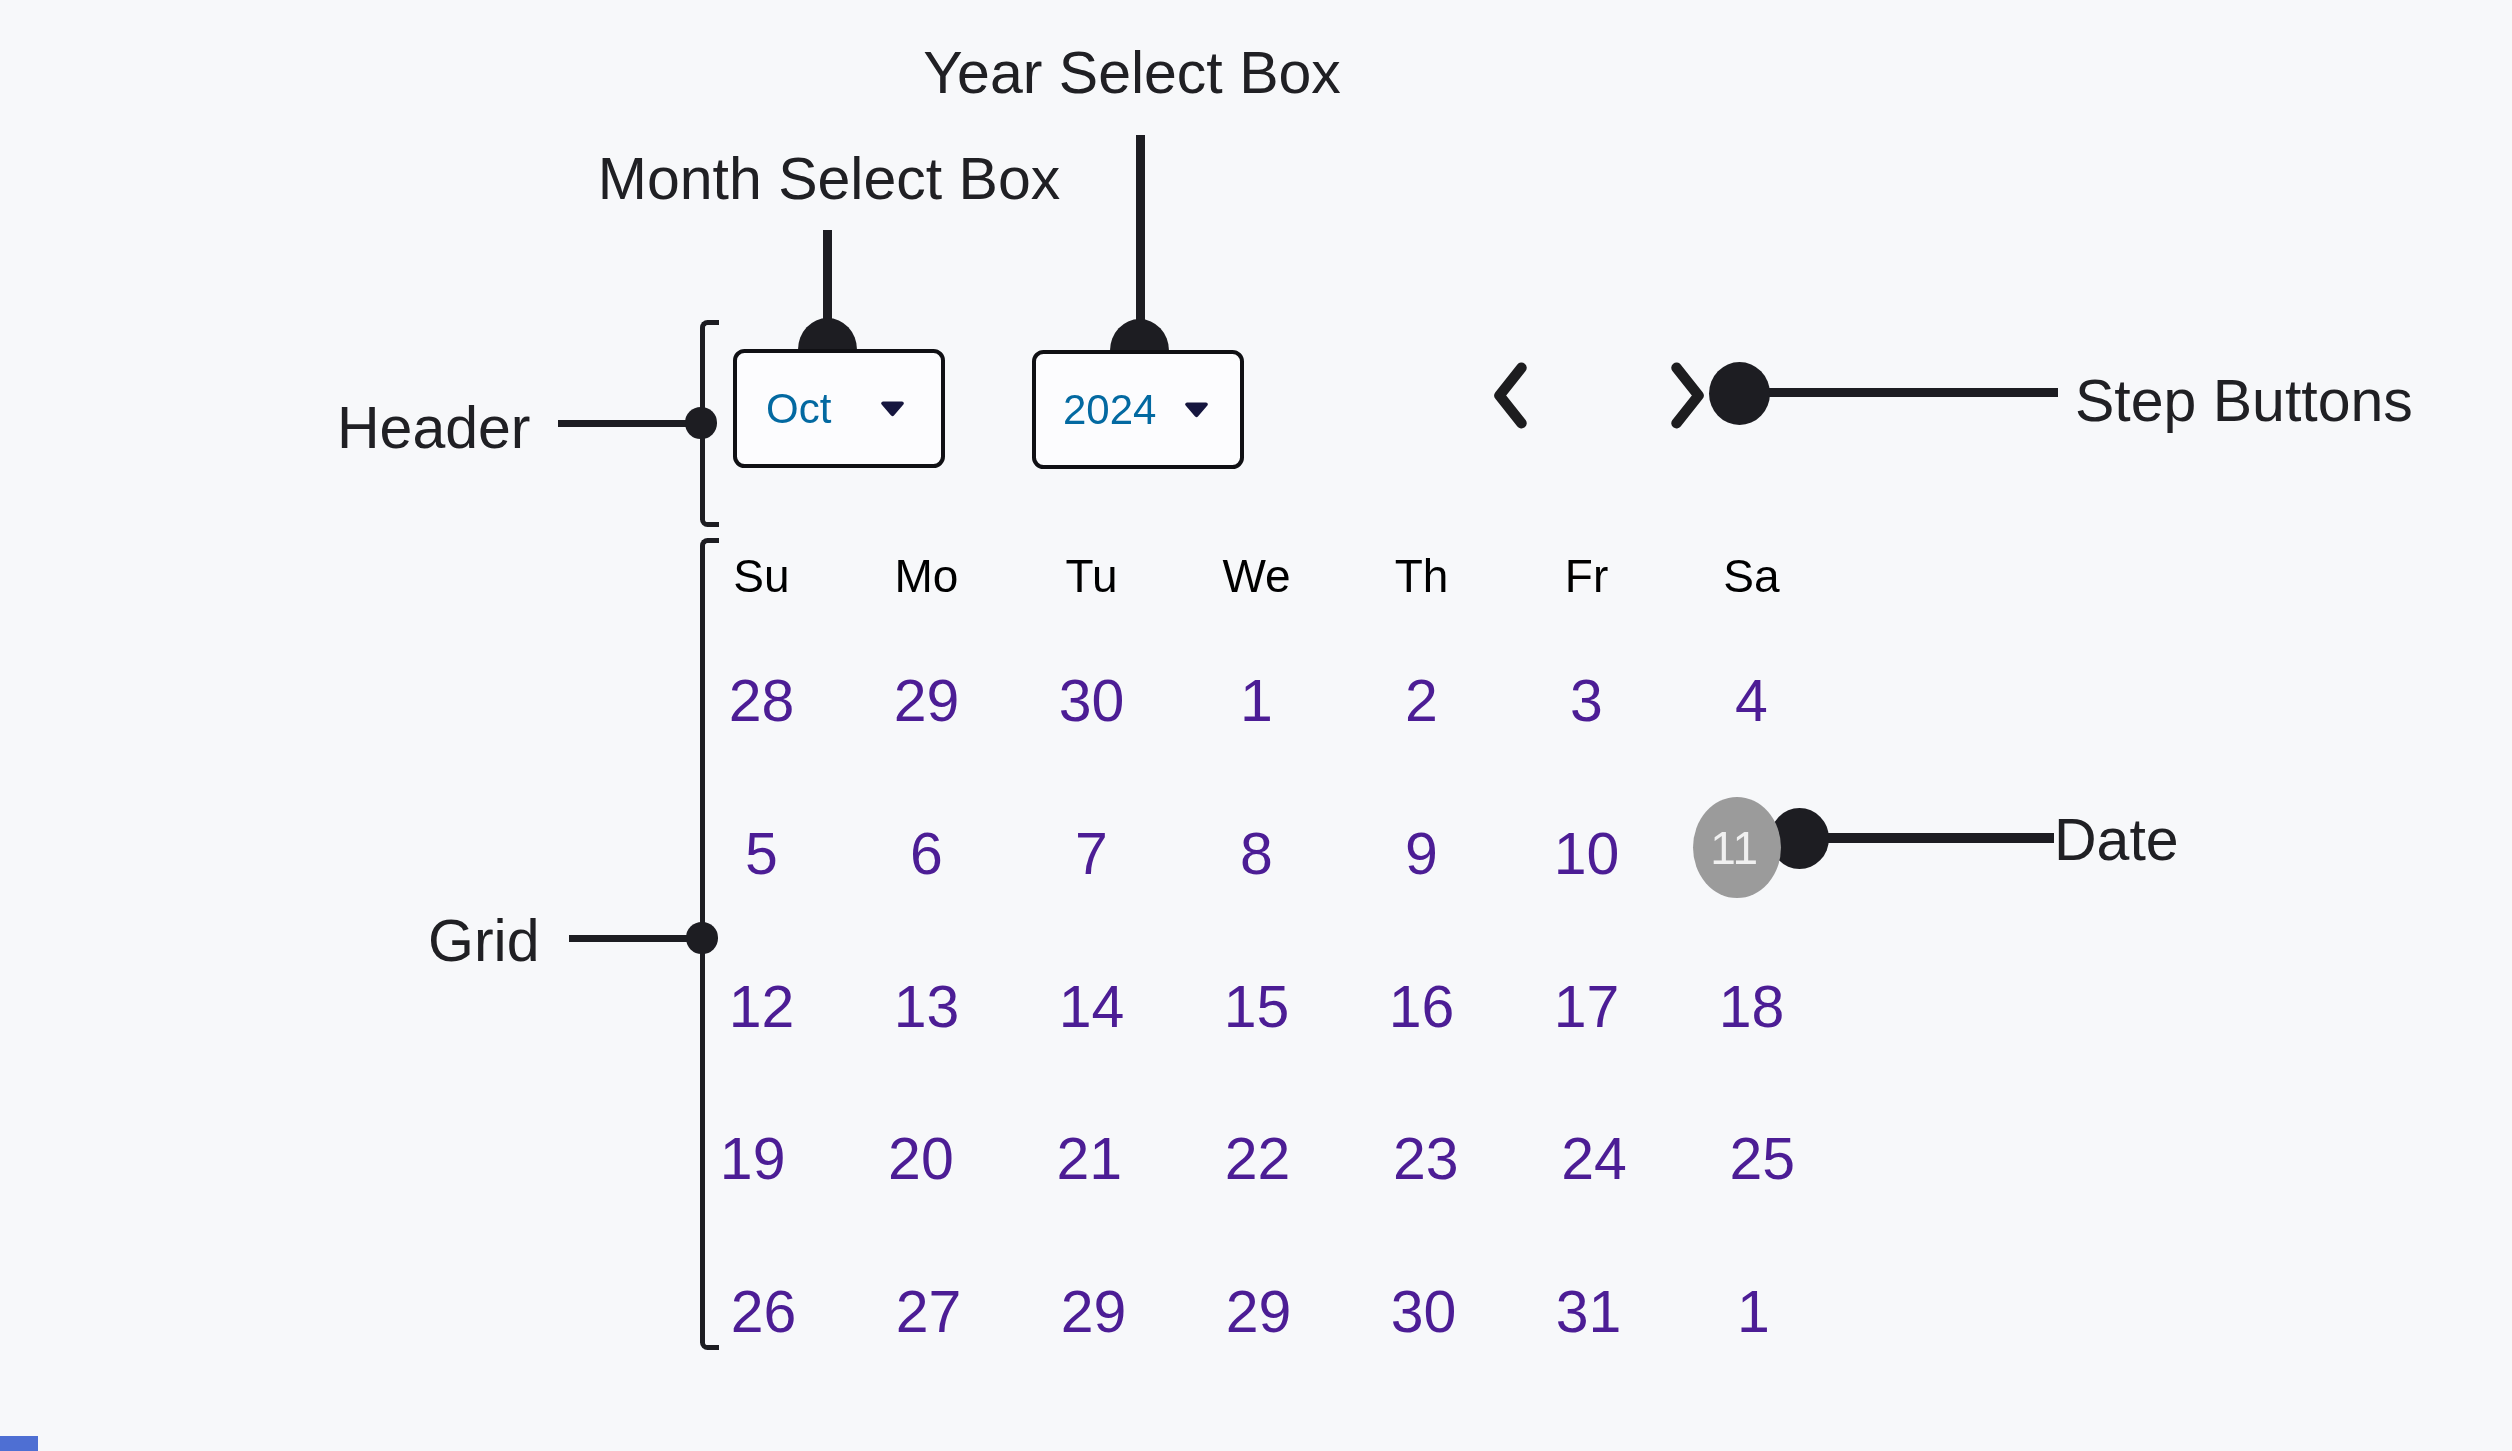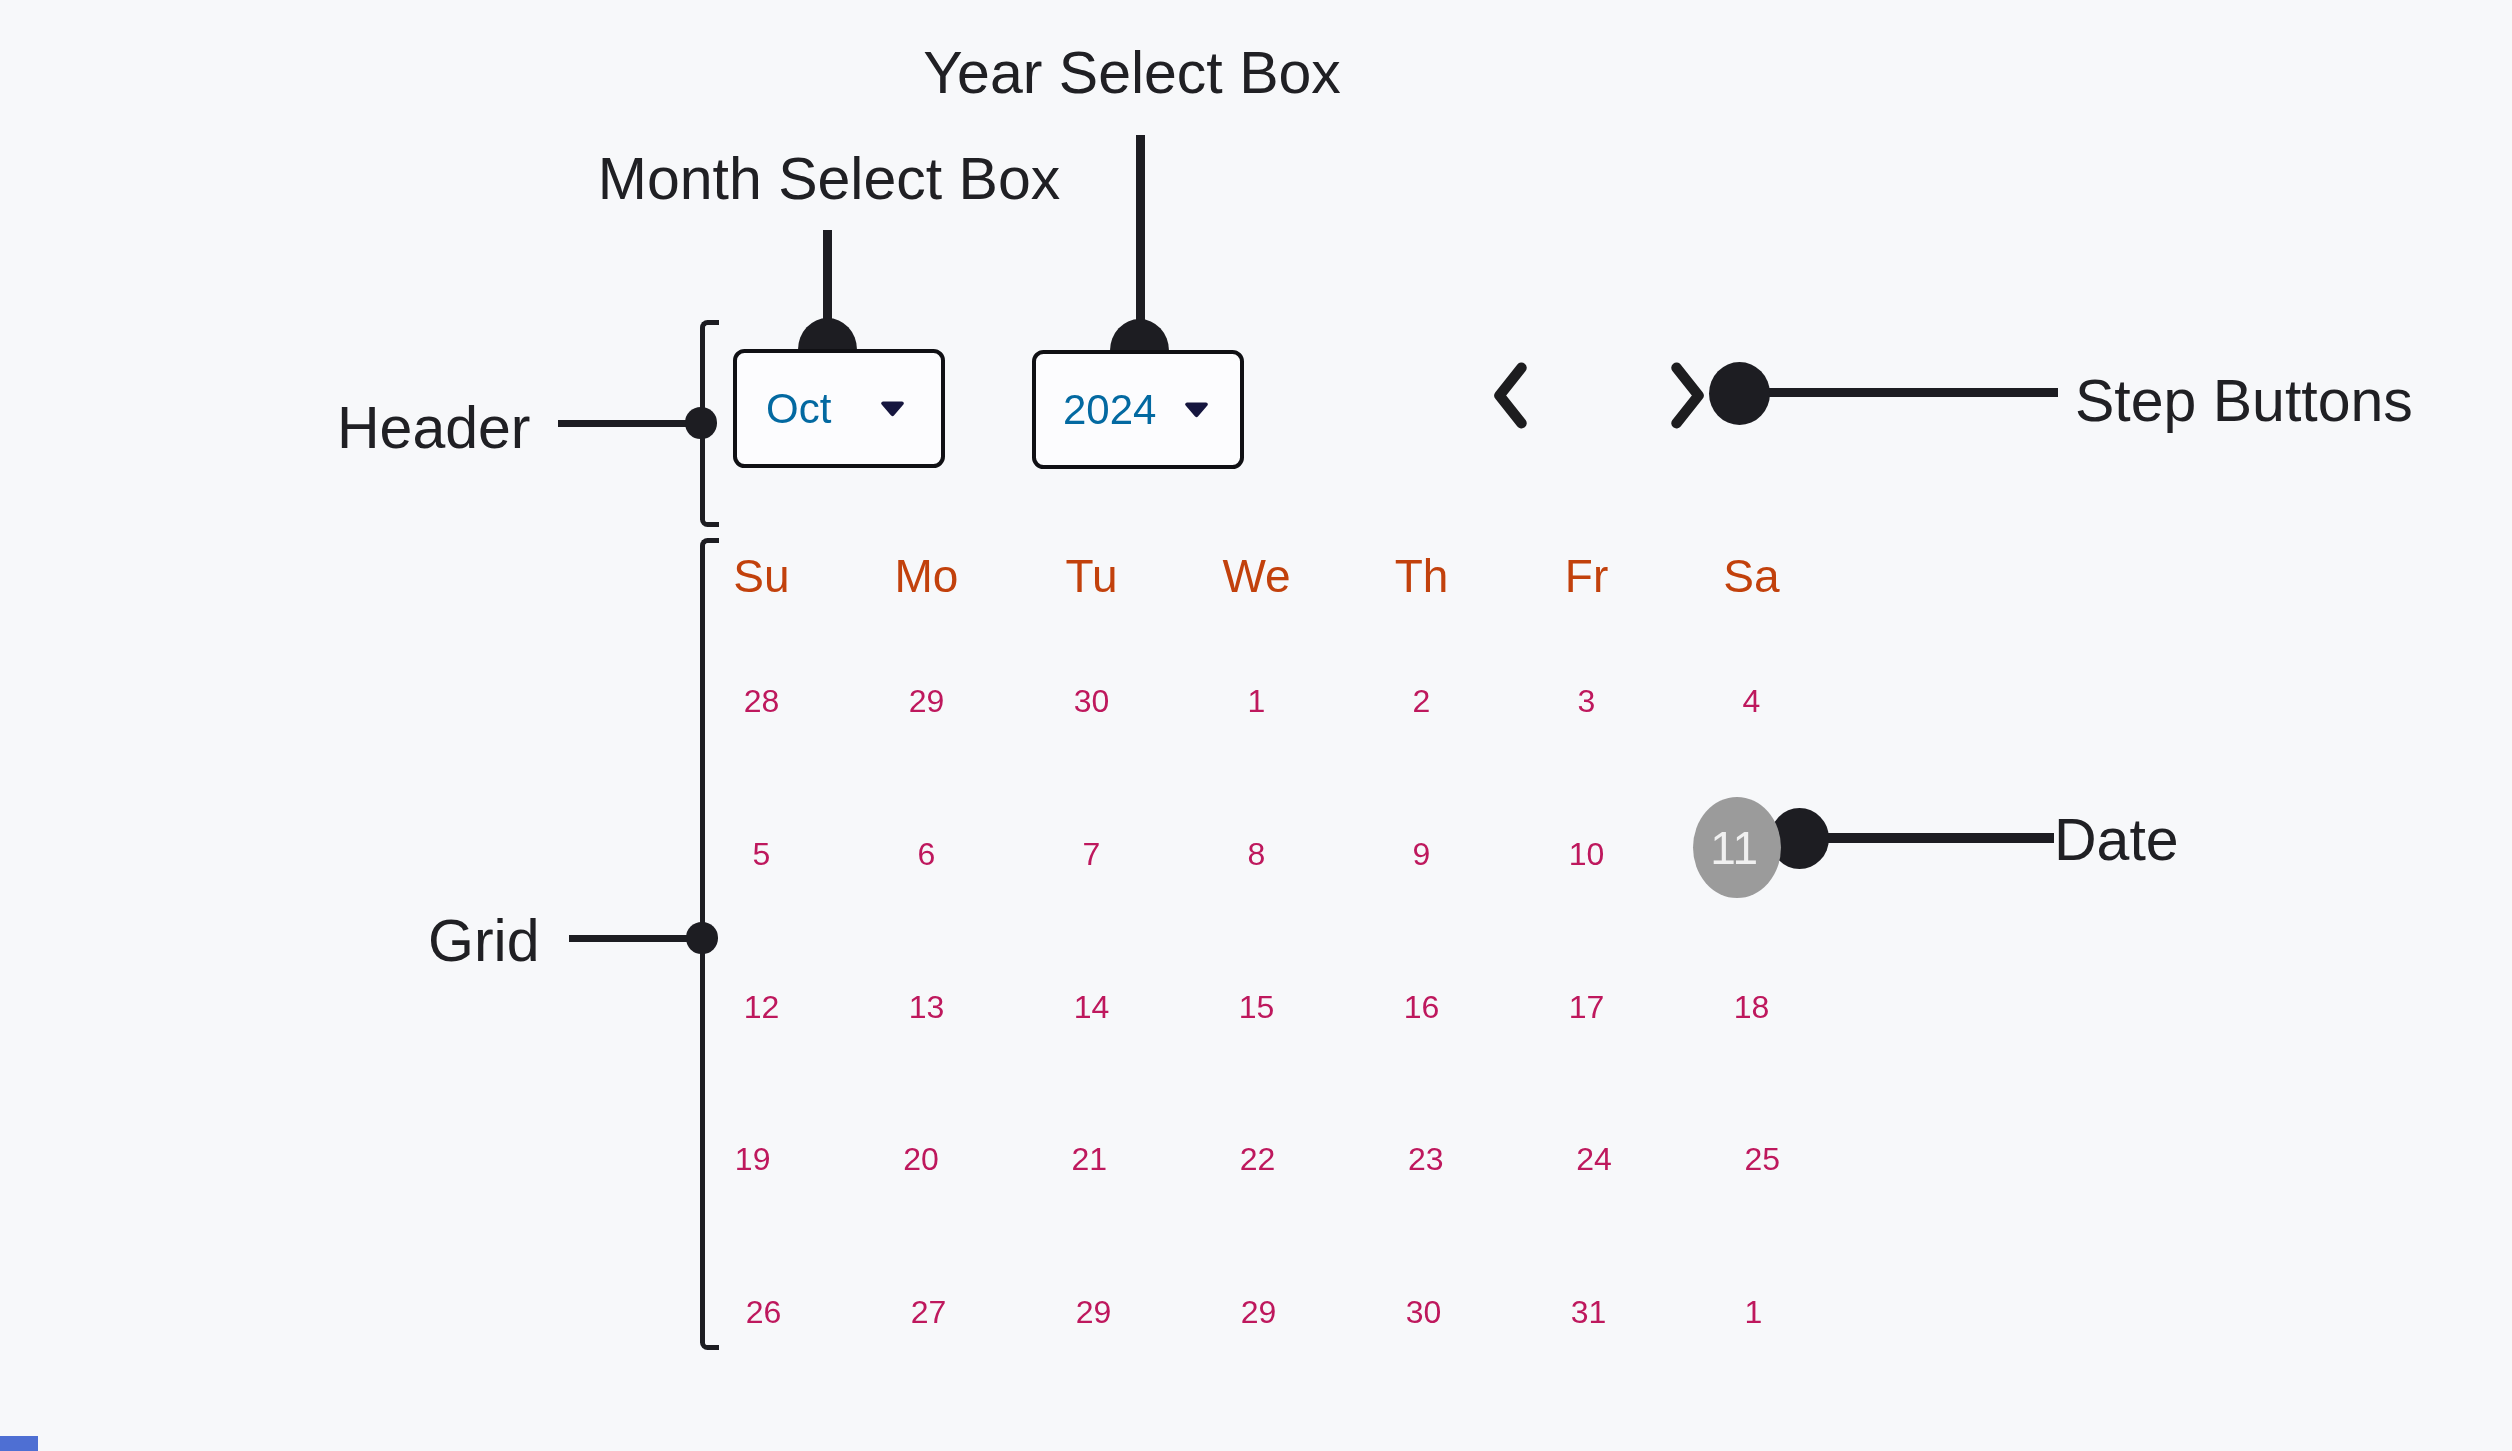--- a/index.html
+++ b/index.html
@@ -20,22 +20,22 @@
   .selectbox{position:absolute;width:212px;height:119px;box-sizing:border-box;
     border:4.8px solid #101014;border-radius:11.5px;background:#fcfcfe;
     display:flex;align-items:center;justify-content:space-between;cursor:pointer;}
   .selectbox .val{color:#0369a1;font-size:42px;}
   .tri{flex:0 0 auto;}
 
   .chev{position:absolute;cursor:pointer;}
 
   .dayrow{position:absolute;left:679px;width:1157px;height:76px;display:flex;}
   .cell{width:165px;height:76px;line-height:76px;text-align:center;
-    font-size:32px;color:#be185d;}
-  .dowrow .cell{font-size:46px;color:#c2410c;}
+    font-size:59px;color:#4c1d95;}
+  .dowrow .cell{font-size:46px;color:#000000;}
 
   .sel-ellipse{position:absolute;left:1693px;top:797px;width:88px;height:101px;
     background:#9b9b9b;border-radius:50%;display:flex;align-items:center;justify-content:center;
     color:#f0f0f0;font-size:46px;cursor:pointer;}
 
   .corner-chip{position:absolute;left:0;top:1436px;width:38px;height:16px;background:#4e6fd3;}
 </style>
 </head>
 <body>
 

